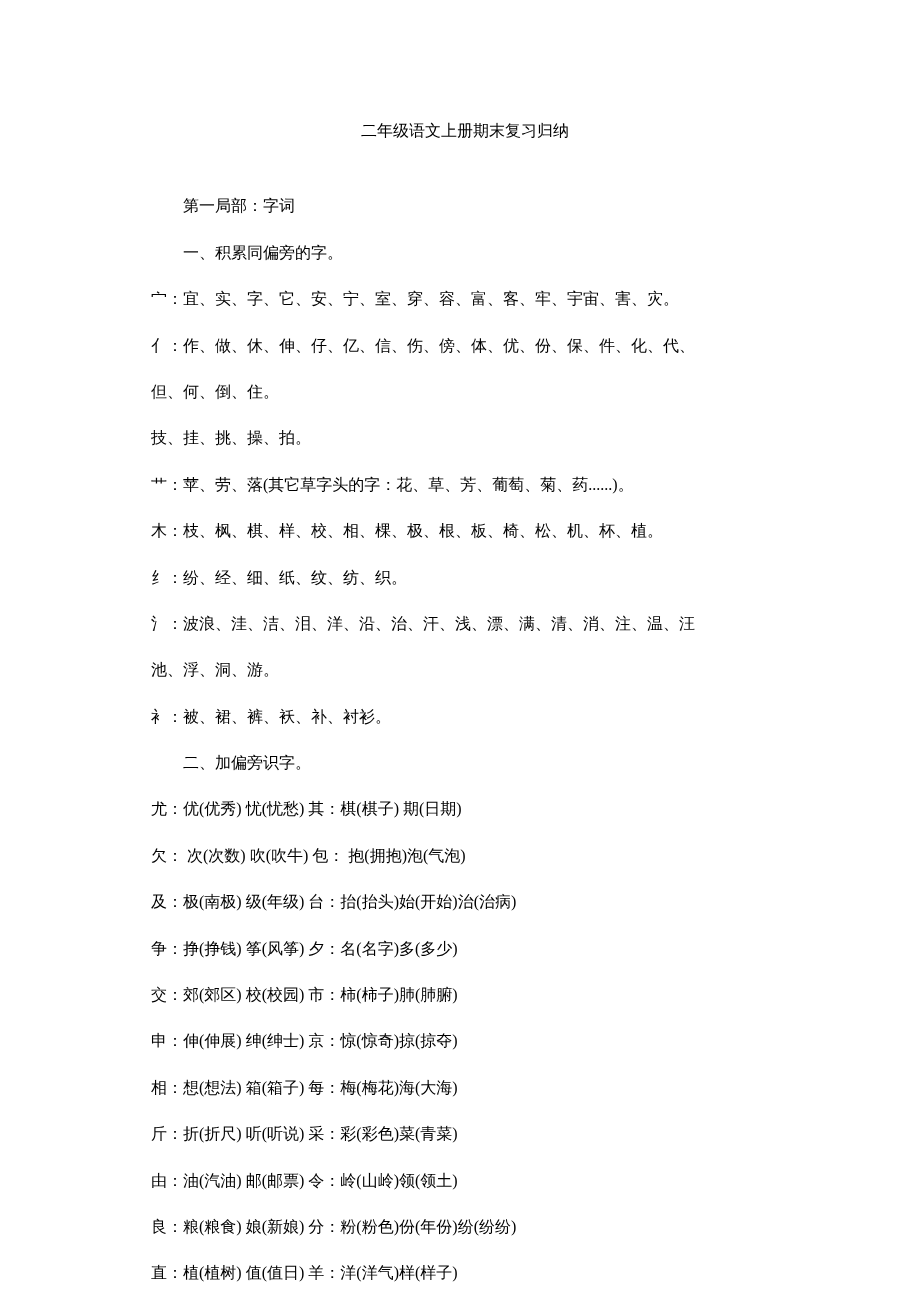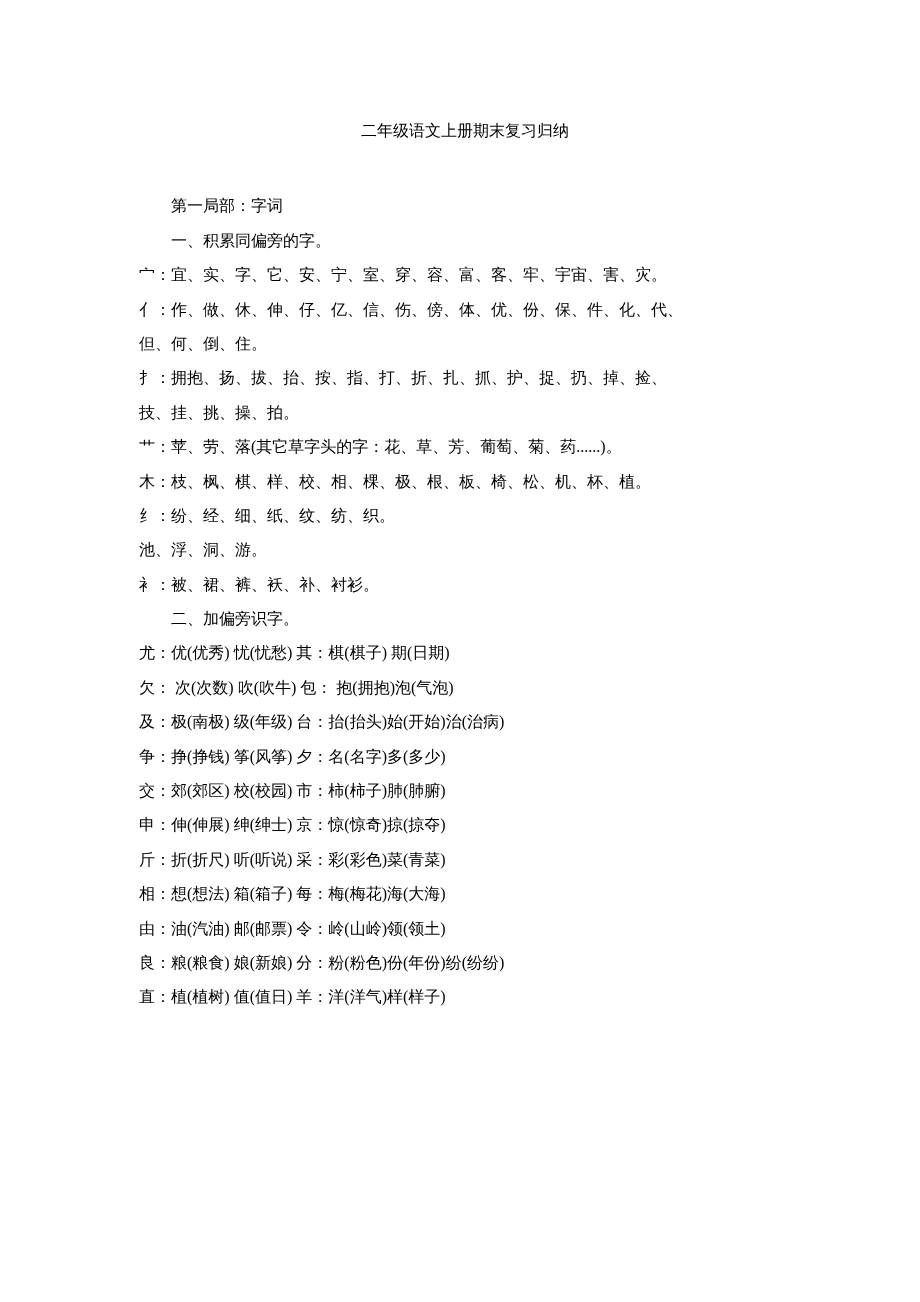--- a/index.html
+++ b/index.html
@@ -20,49 +20,49 @@
     }
     .title {
       text-align: center;
       font-weight: normal;
       margin-bottom: 45px;
     }
     .indent {
       text-indent: 2em;
     }
     .line {
-      margin: 4px;
+      margin: 16px;
     }
   </style>
 </head>
 <body>
 
 <div class="page">
   <p class="title">二年级语文上册期末复习归纳</p>
   <p class="line indent">第一局部：字词</p>
   <p class="line indent">一、积累同偏旁的字。</p>
   <div>
     <p class="line">宀：宜、实、字、它、安、宁、室、穿、容、富、客、牢、宇宙、害、灾。</p>
     <p class="line">亻：作、做、休、伸、仔、亿、信、伤、傍、体、优、份、保、件、化、代、</p>
     <p class="line">但、何、倒、住。</p>
-    <p class="line">扌：拥抱、扬、拔、抬、按、指、打、折、扎、抓、护、捉、扔、掉、捡、</p>
     <p class="line">技、挂、挑、操、拍。</p>
     <p class="line">艹：苹、劳、落(其它草字头的字：花、草、芳、葡萄、菊、药......)。</p>
     <p class="line">木：枝、枫、棋、样、校、相、棵、极、根、板、椅、松、机、杯、植。</p>
     <p class="line">纟：纷、经、细、纸、纹、纺、织。</p>
+    <p class="line">氵：波浪、洼、洁、泪、洋、沿、治、汗、浅、漂、满、清、消、注、温、汪</p>
     <p class="line">池、浮、洞、游。</p>
     <p class="line">衤：被、裙、裤、袄、补、衬衫。</p>
   </div>
   <p class="line indent">二、加偏旁识字。</p>
   <div>
     <p class="line">尤：优(优秀)  忧(忧愁)  其：棋(棋子)  期(日期)</p>
     <p class="line">欠：  次(次数)  吹(吹牛)  包：  抱(拥抱)泡(气泡)</p>
     <p class="line">及：极(南极)  级(年级)  台：抬(抬头)始(开始)治(治病)</p>
     <p class="line">争：挣(挣钱)  筝(风筝)  夕：名(名字)多(多少)</p>
     <p class="line">交：郊(郊区)  校(校园)  市：柿(柿子)肺(肺腑)</p>
     <p class="line">申：伸(伸展)  绅(绅士)  京：惊(惊奇)掠(掠夺)</p>
+    <p class="line">相：想(想法)  箱(箱子)  每：梅(梅花)海(大海)</p>
     <p class="line">斤：折(折尺)  听(听说)  采：彩(彩色)菜(青菜)</p>
-    <p class="line">相：想(想法)  箱(箱子)  每：梅(梅花)海(大海)</p>
     <p class="line">由：油(汽油)  邮(邮票)  令：岭(山岭)领(领土)</p>
     <p class="line">良：粮(粮食)  娘(新娘)  分：粉(粉色)份(年份)纷(纷纷)</p>
     <p class="line">直：植(植树)  值(值日)  羊：洋(洋气)样(样子)</p>
   </div>
 </div>
 
 </body></html>

